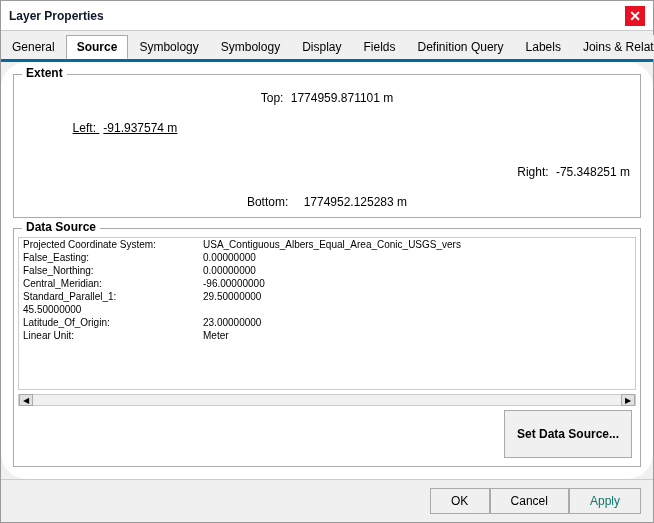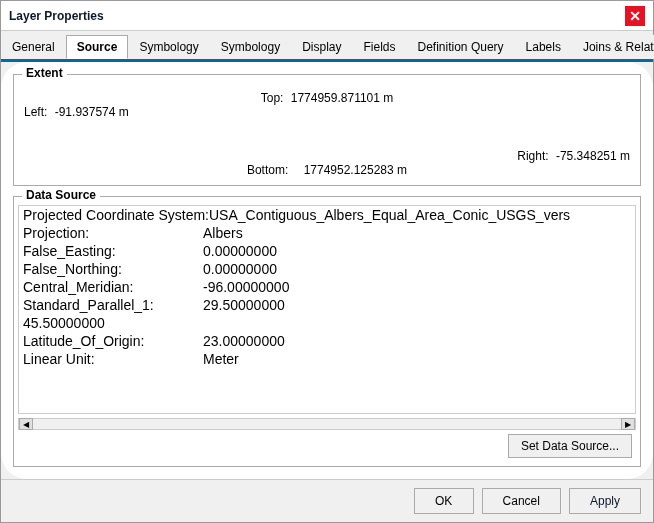--- a/index.html
+++ b/index.html
@@ -95,29 +95,30 @@
       left: 8px;
       background: #fff;
       padding: 0 4px;
       font-size: 12px;
       font-weight: bold;
     }
     .extent-grid {
       display: grid;
       grid-template-columns: 1fr 1fr 1fr;
       grid-template-rows: auto auto auto;
-      gap: 0 0;
+      gap: 16px 0;
       padding-top: 8px;
       font-size: 12px;
     }
     .extent-center {
       text-align: center;
     }
     .extent-left {
-      text-align: left;
+      text-align: center;
+      text-decoration: underline;
     }
     .extent-right {
       text-align: right;
       margin-top: 44px;
     }
     .data-source-section {
       border: 1px solid #aaa;
       flex: 1;
       position: relative;
       display: flex;
@@ -138,21 +139,21 @@
       flex: 1;
       overflow-y: scroll;
       overflow-x: auto;
       border: 1px solid #ccc;
       margin: 0 4px 4px 4px;
       background: #fff;
     }
     .data-row {
       display: flex;
       padding: 1px 4px;
-      font-size: 14px;
+      font-size: 10px;
       color: #000;
     }
     .data-key {
       min-width: 180px;
       flex-shrink: 0;
     }
     .data-val {
       flex: 1;
     }
     .bottom-scrollbar {
@@ -176,46 +177,46 @@
       border: 1px solid #aaa;
       display: flex;
       align-items: center;
       justify-content: center;
       font-size: 8px;
       cursor: pointer;
     }
     .set-datasource-btn {
       align-self: flex-end;
       margin: 0 4px 4px 0;
-      padding: 4px 12px;
-      font-size: 12px;
-      background: #f0f0f0;
-      border: 1px solid #aaa;
-      cursor: pointer;
+      padding: 16px 12px;
+      font-size: 12px;
+      background: #f0f0f0;
+      border: 1px solid #aaa;
+      cursor: pointer;
+      font-weight: bold;
     }
     .footer {
       display: flex;
       justify-content: flex-end;
       align-items: center;
       padding: 8px 12px;
       background: #f0f0f0;
       border-top: 1px solid #ccc;
-      gap: 8px;
       flex-shrink: 0;
     }
     .footer-btn {
       padding: 5px 20px;
       font-size: 12px;
       background: #f0f0f0;
       border: 1px solid #aaa;
       cursor: pointer;
       min-width: 60px;
     }
     .footer-btn.disabled {
-      color: #0f172a;
+      color: #0f766e;
       cursor: default;
       background: #f0f0f0;
     }
     
     .data-table::-webkit-scrollbar { width: 14px; }
     .data-table::-webkit-scrollbar-track { background: #f0f0f0; }
     .data-table::-webkit-scrollbar-thumb { background: #c0c0c0; border: 1px solid #aaa; }
   </style>
 </head>
 <body>
@@ -271,24 +272,20 @@
     <div class="data-source-section">
       <span class="section-title">Data Source</span>
       <div class="data-source-inner">
         <div class="data-table">
 
         <div class="data-row">
               <span class="data-key">Projected Coordinate System:</span>
               <span class="data-val">USA_Contiguous_Albers_Equal_Area_Conic_USGS_vers</span>
             </div>
             <div class="data-row">
-              <span class="data-key">Projection:</span>
-              <span class="data-val">Albers</span>
-            </div>
-            <div class="data-row">
               <span class="data-key">False_Easting:</span>
               <span class="data-val">0.00000000</span>
             </div>
             <div class="data-row">
               <span class="data-key">False_Northing:</span>
               <span class="data-val">0.00000000</span>
             </div>
             <div class="data-row">
               <span class="data-key">Central_Meridian:</span>
               <span class="data-val">-96.00000000</span>

